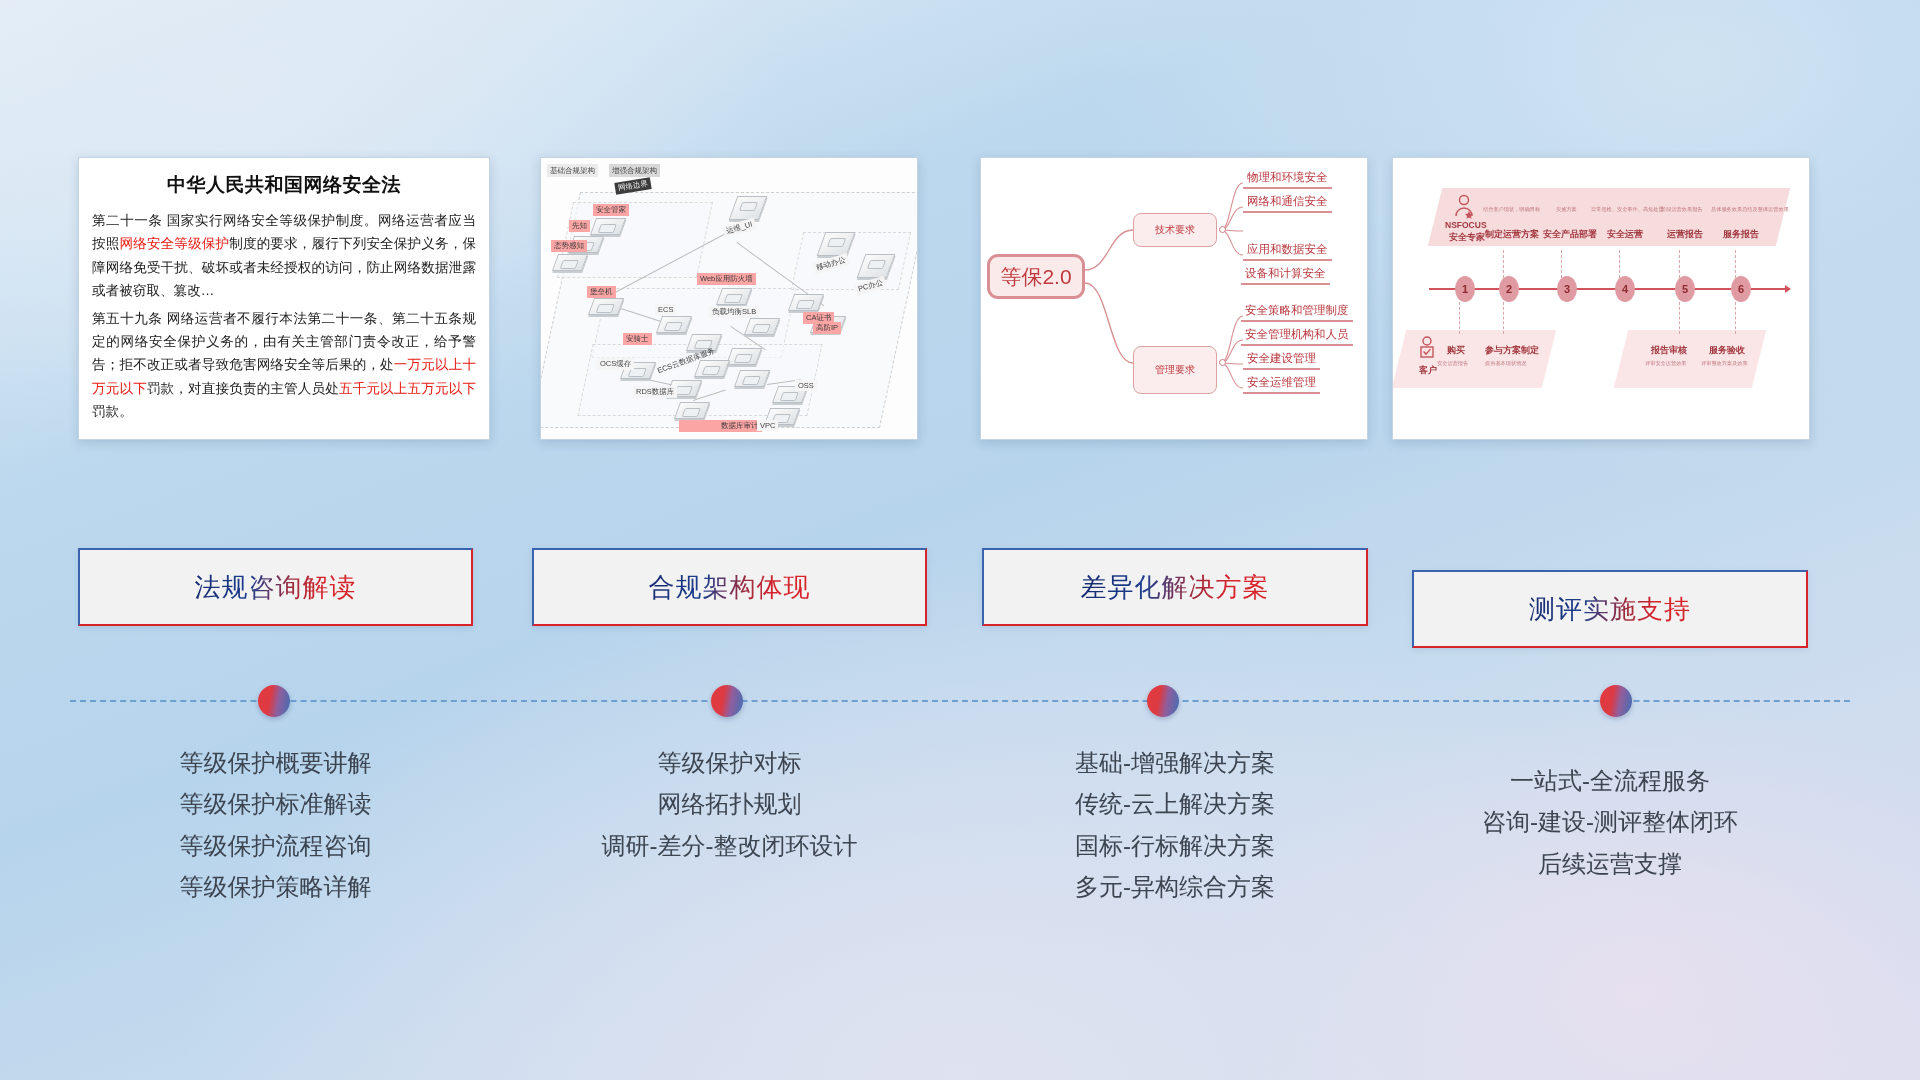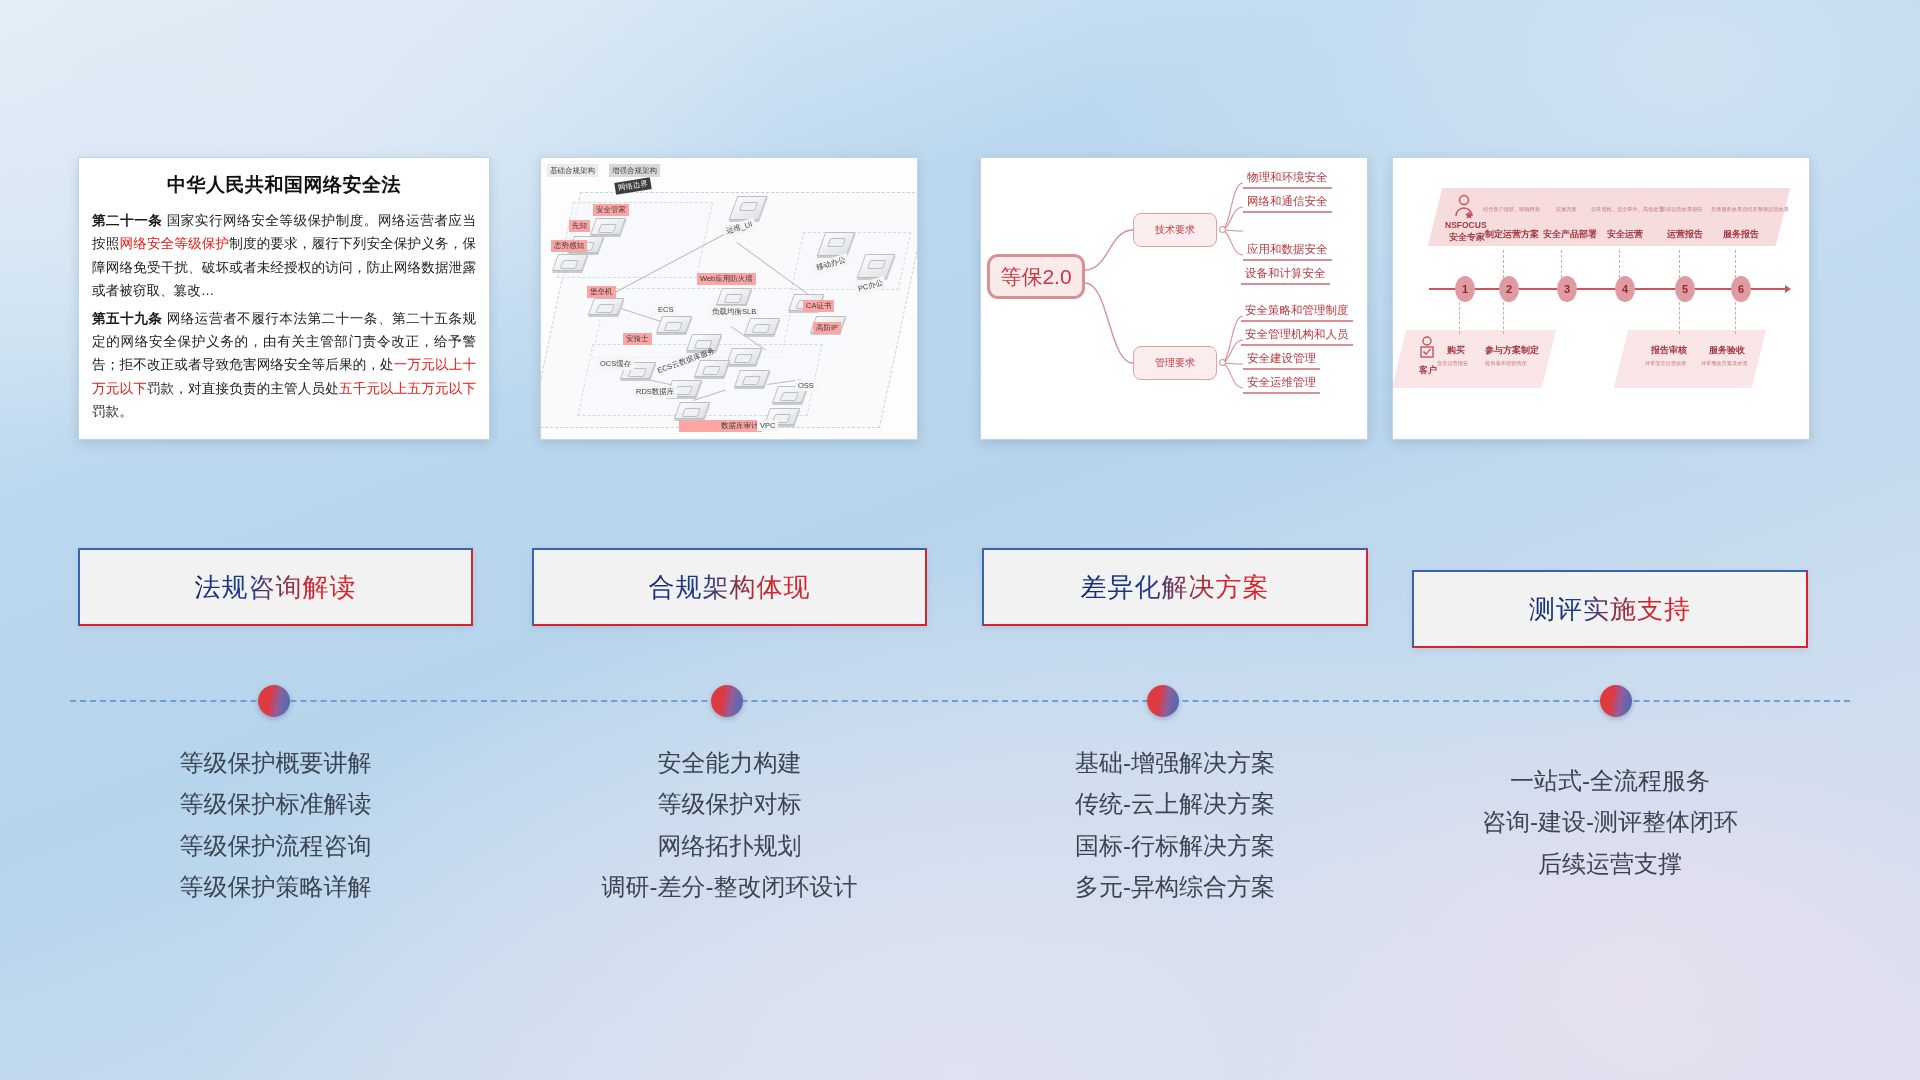--- a/index.html
+++ b/index.html
@@ -27,21 +27,21 @@
     overflow: hidden;
   }
 
   
   .law-title {
     text-align: center; font-weight: bold; font-size: 19px; color: #111;
     margin: 14px 0 11px 0; letter-spacing: .5px;
   }
   .law-body { padding: 0 13px; font-size: 13.6px; line-height: 1.72; color: #1a1a1a; text-align: justify; }
   .law-body p { margin-bottom: 4px; }
-  .law-body b { font-weight: bold; }
+  .law-body b { font-weight: normal; }
   .red { color: #e8170f; }
 
   
   .arch { position: absolute; inset: 0; background: #fdfdfd; }
   .arch-tab {
     position: absolute; font-size: 7.5px; color: #4a4a4a; background: #ebebeb;
     padding: 1.5px 3px; white-space: nowrap;
   }
   .arch-zone {
     position: absolute; border: 1px dashed #cfcfcf; background: rgba(247,249,251,.6);
@@ -244,21 +244,21 @@
 
       <div class="nlabel dark" style="left:74px;  top:22px;  transform:rotate(-9deg);">网络边界</div>
       <div class="nlabel" style="left:52px;  top:46px;">安全管家</div>
       <div class="nlabel" style="left:28px;  top:62px;">先知</div>
       <div class="nlabel" style="left:10px;  top:82px;">态势感知</div>
       <div class="nlabel" style="left:46px;  top:128px;">堡垒机</div>
       <div class="nlabel plain" style="left:182px; top:64px; transform:rotate(-16deg);">运维_UI</div>
       <div class="nlabel" style="left:156px; top:115px;">Web应用防火墙</div>
       <div class="nlabel plain" style="left:272px; top:100px; transform:rotate(-16deg);">移动办公</div>
       <div class="nlabel plain" style="left:314px; top:122px; transform:rotate(-16deg);">PC办公</div>
-      <div class="nlabel" style="left:262px; top:142px;">CA证书</div>
+      <div class="nlabel" style="left:262px; top:154px;">CA证书</div>
       <div class="nlabel" style="left:272px; top:164px;">高防IP</div>
       <div class="nlabel plain" style="left:114px; top:146px;">ECS</div>
       <div class="nlabel plain" style="left:168px; top:148px;">负载均衡SLB</div>
       <div class="nlabel" style="left:82px;  top:175px;">安骑士</div>
       <div class="nlabel plain" style="left:112px; top:197px; transform:rotate(-20deg); background:transparent;">ECS云数据库服务</div>
       <div class="nlabel plain" style="left:56px;  top:200px;">OCS缓存</div>
       <div class="nlabel plain" style="left:92px;  top:228px;">RDS数据库</div>
       <div class="nlabel" style="left:138px; top:262px;padding-left:42px;">数据库审计</div>
       <div class="nlabel plain" style="left:254px; top:222px;">OSS</div>
       <div class="nlabel plain" style="left:216px; top:262px;">VPC</div>
@@ -279,21 +279,21 @@
         <path d="M240,205 C 250,205 250,182 262,182" stroke="#d98f93" stroke-width="1.1" fill="none"></path>
         <path d="M240,205 C 250,205 250,206 262,206" stroke="#d98f93" stroke-width="1.1" fill="none"></path>
         <path d="M240,205 C 250,205 250,230 262,230" stroke="#d98f93" stroke-width="1.1" fill="none"></path>
       </svg>
 
       <div class="mm-root" style="left:6px; top:96px; width:98px; height:45px;">等保2.0</div>
 
       <div class="mm-branch" style="left:152px; top:55px; width:84px; height:34px;">技术要求</div>
       <div class="mm-dot" style="left:238px; top:68px;"></div>
 
-      <div class="mm-branch" style="left:152px; top:188px; width:84px; height:34px;">管理要求</div>
+      <div class="mm-branch" style="left:152px; top:188px; width:84px; height:48px;">管理要求</div>
       <div class="mm-dot" style="left:238px; top:201px;"></div>
 
       <div class="mm-leaf" style="left:262px; top:12px;">物理和环境安全</div>
       <div class="mm-leaf" style="left:262px; top:36px;">网络和通信安全</div>
       <div class="mm-leaf" style="left:260px; top:60px;margin-top:48px;">设备和计算安全</div>
       <div class="mm-leaf" style="left:262px; top:84px;">应用和数据安全</div>
 
       <div class="mm-leaf" style="left:260px; top:145px;">安全策略和管理制度</div>
       <div class="mm-leaf" style="left:260px; top:169px;">安全管理机构和人员</div>
       <div class="mm-leaf" style="left:262px; top:193px;">安全建设管理</div>
@@ -393,21 +393,20 @@
   <div class="tl-dot" style="left:1600px;"></div>
 
   <div class="col" style="left:78px; width:395px;">
     <div class="line">等级保护概要讲解</div>
     <div class="line">等级保护标准解读</div>
     <div class="line">等级保护流程咨询</div>
     <div class="line">等级保护策略详解</div>
   </div>
 
   <div class="col" style="left:532px; width:395px;">
-    <div class="line">安全能力构建</div>
     <div class="line">等级保护对标</div>
     <div class="line">网络拓扑规划</div>
     <div class="line">调研-差分-整改闭环设计</div>
   </div>
 
   <div class="col" style="left:982px; width:386px;">
     <div class="line">基础-增强解决方案</div>
     <div class="line">传统-云上解决方案</div>
     <div class="line">国标-行标解决方案</div>
     <div class="line">多元-异构综合方案</div>

